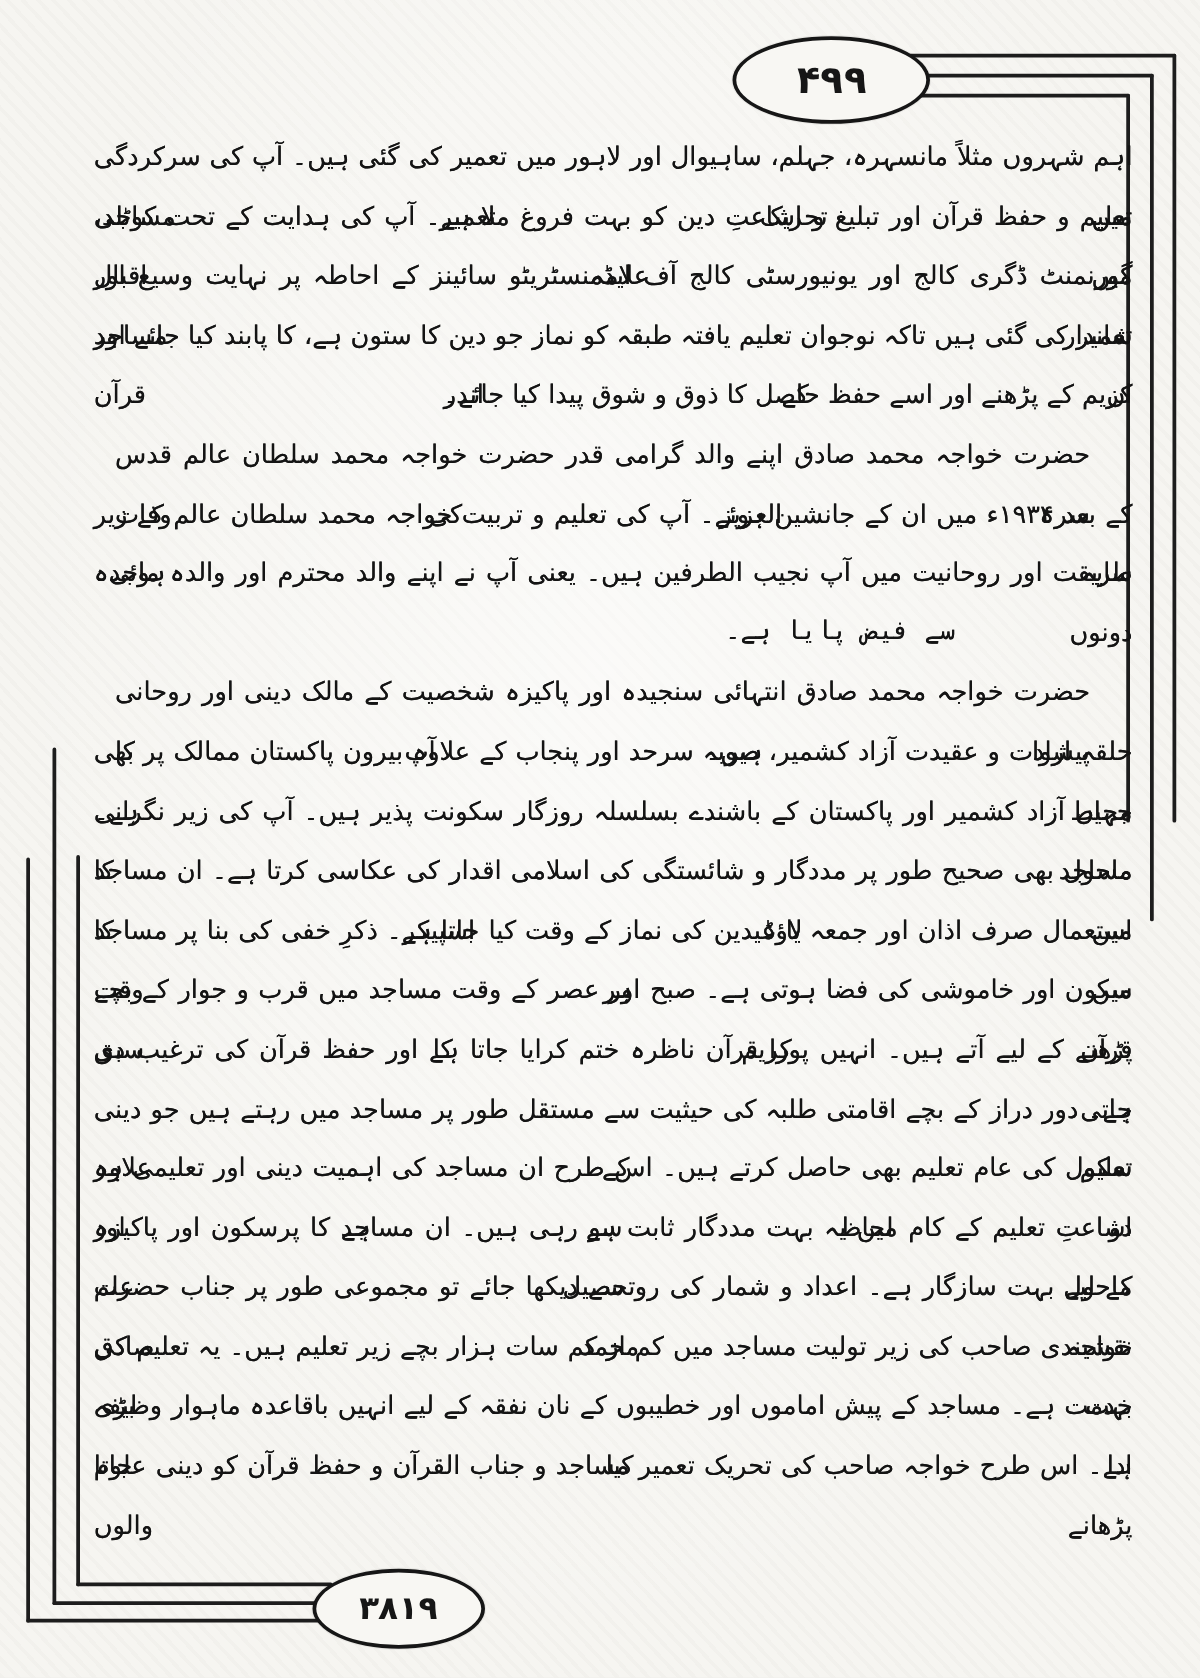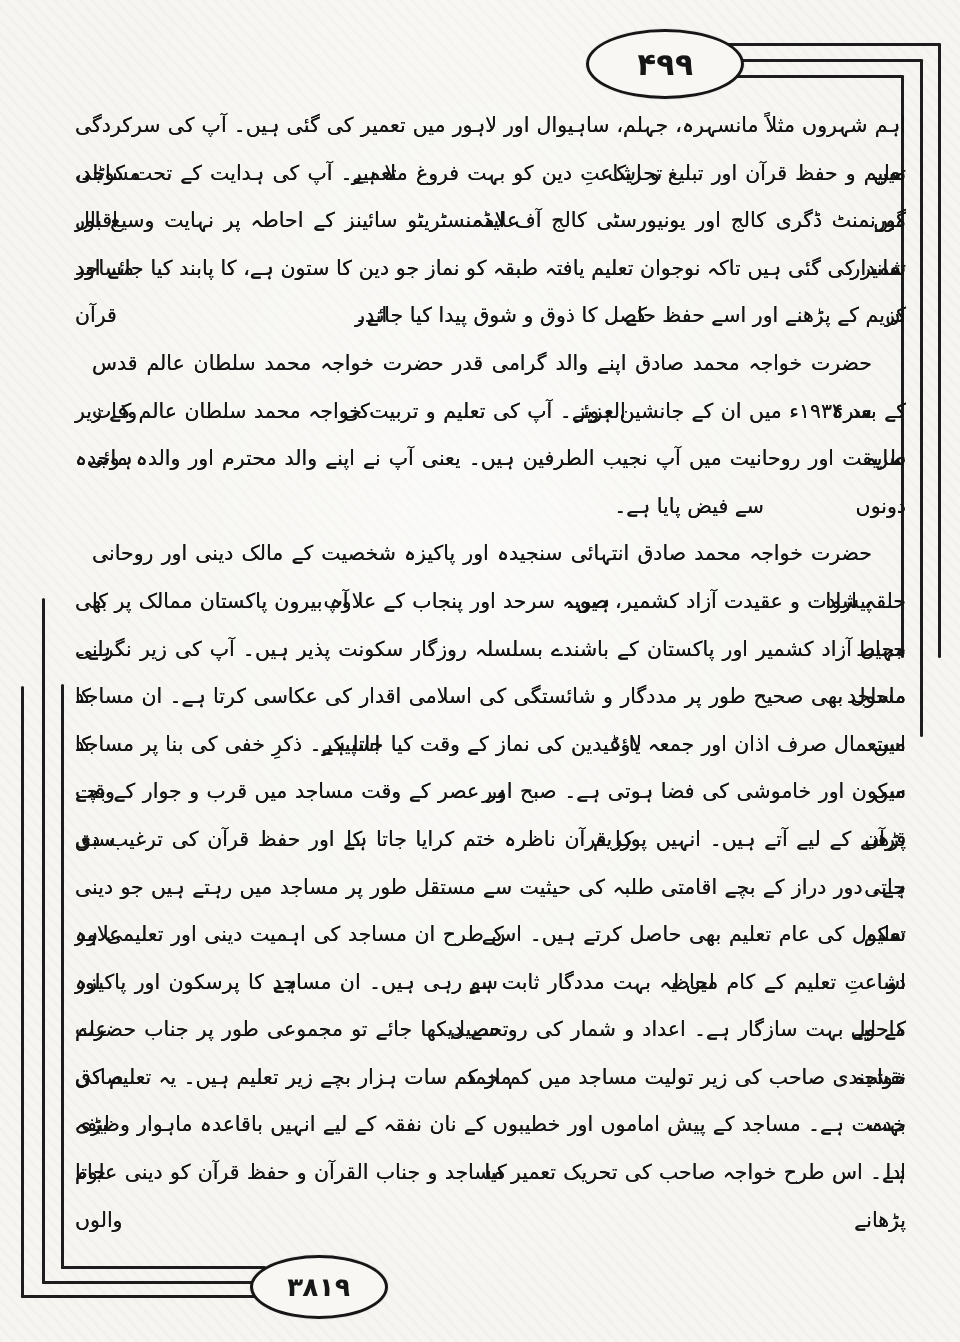--- a/index.html
+++ b/index.html
@@ -42,21 +42,21 @@
     text-shadow:0 0 .5px rgba(20,20,20,.9);
   }
   .line{
     height:47.6px;line-height:47.6px;overflow:visible;
     text-align:justify;text-align-last:justify;
     white-space:nowrap;
   }
   .line.j{white-space:normal;}
   .line.end{text-align:right;text-align-last:right;}
   .line.p-first{padding-right:34px;margin-left:17px;}
-  .line.mid{padding-right:142px;text-align:left;text-align-last:right;}
+  .line.mid{padding-right:142px;text-align:left;text-align-last:right;font-family:Liberation Mono, monospace;}
 </style>
 </head>
 <body>
 
 <div class="page">
 
   <div class="fl h" style="left:706px;top:43px;width:235px;"></div>
   <div class="fl h" style="left:712px;top:59px;width:211px;"></div>
   <div class="fl h" style="left:716px;top:75px;width:188px;"></div>
   <div class="fl v" style="left:938px;top:43px;height:615px;"></div>

